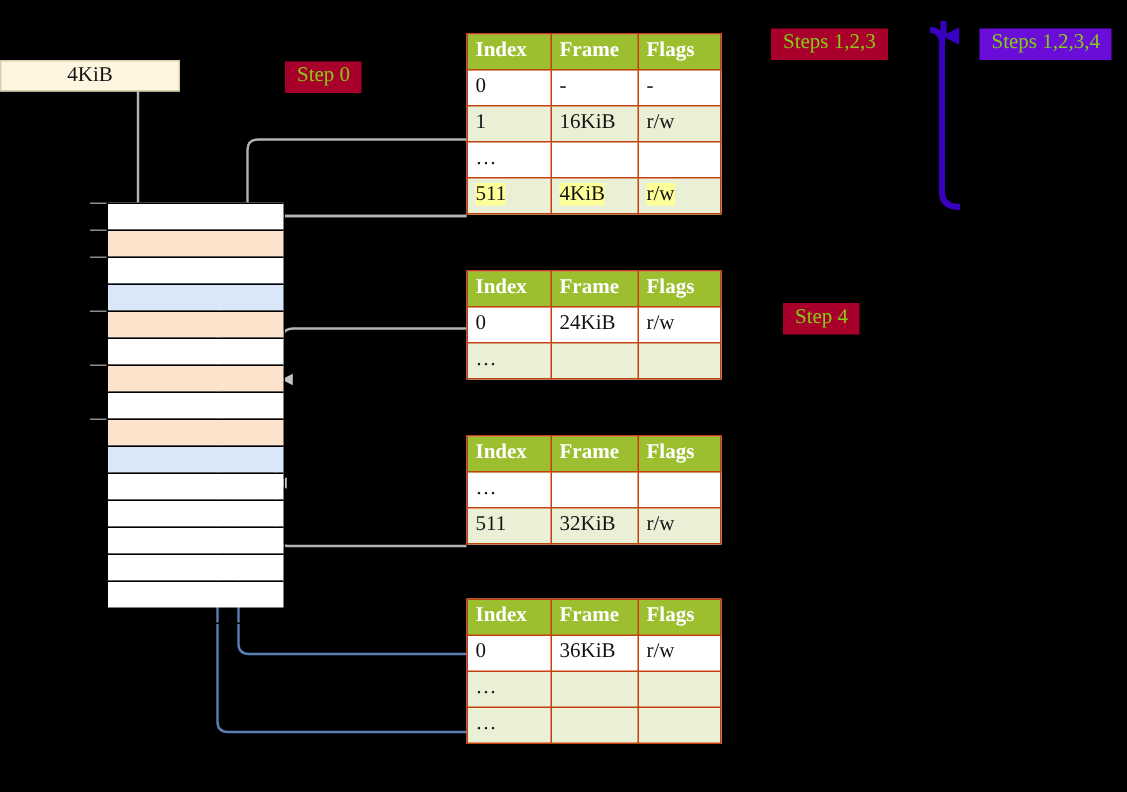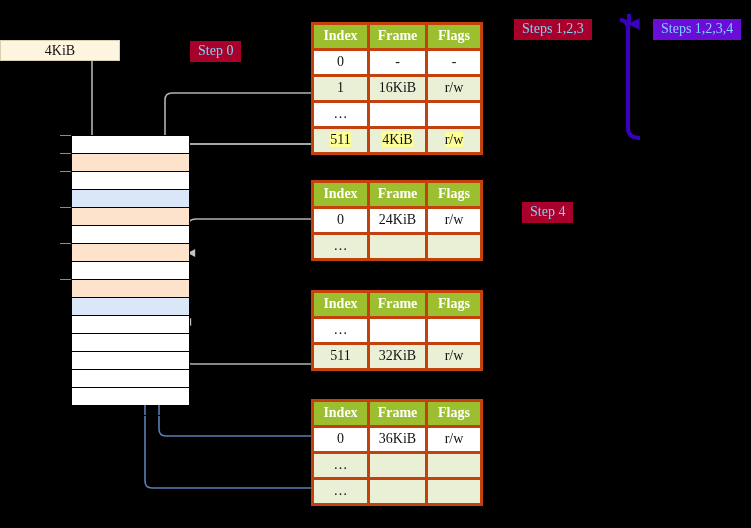--- a/index.html
+++ b/index.html
@@ -41,21 +41,21 @@
     box-sizing: border-box;
     color: #111111;
     font-size: 14px;
     line-height: 19px;
     text-align: center;
   }
 
   
   .badge {
     position: absolute;
-    color: #7dd3fc;
+    color: #84cc16;
     font-size: 14px;
     line-height: 18px;
     padding: 1px 8px 2px 8px;
     white-space: nowrap;
     box-sizing: border-box;
   }
   .badge-red { background: #a8002a; }
   .badge-violet { background: #6a0dd8; }
 
   #badge-step0 { left: 190px; top: 41px; }
@@ -91,26 +91,26 @@
   }
 
   
   .ptable {
     position: absolute;
     border-collapse: collapse;
     background: #ffffff;
     box-shadow: 2px 2px 0 0 #000000;
   }
   .ptable th, .ptable td {
-    border: 3px solid #c2410c;
+    border: 1px solid #c2410c;
     padding: 2px 5px 3px 5px;
     font-size: 14px;
     line-height: 18px;
     color: #111111;
-    text-align: center;
+    text-align: left;
     height: 18px;
     box-sizing: border-box;
     white-space: nowrap;
   }
   .ptable th {
     background: #9cbf2f;
     color: #ffffff;
     font-weight: bold;
     font-size: 14px;
   }

